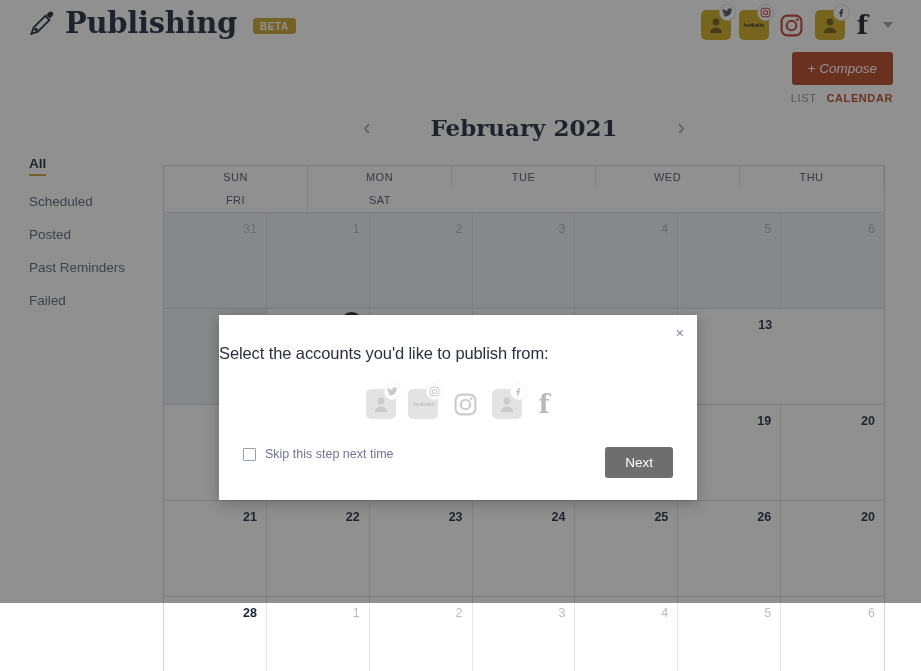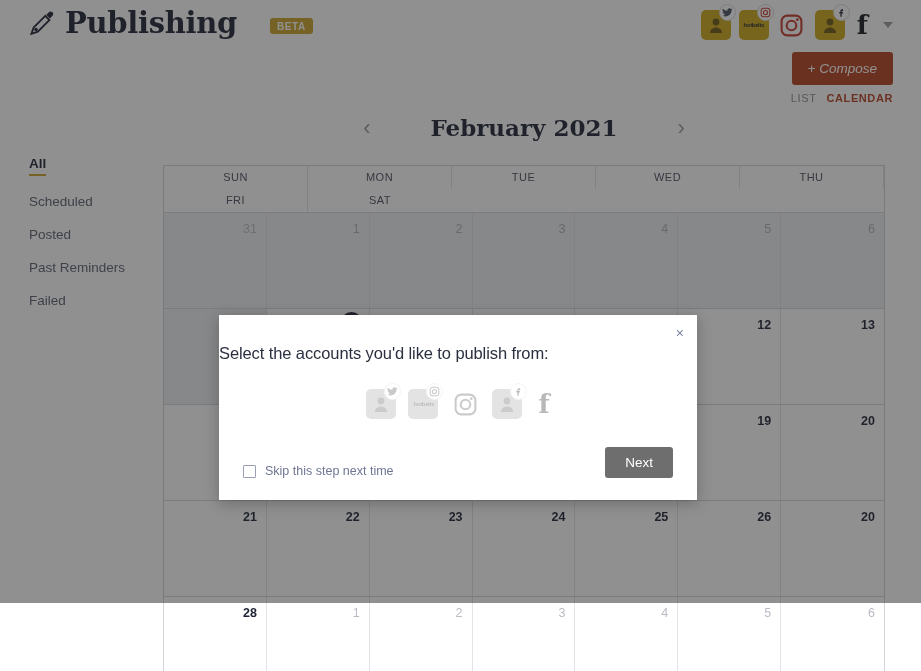--- a/index.html
+++ b/index.html
@@ -29,21 +29,21 @@
   }
   .brand-icon { width: 26px; height: 28px; display: block; }
   .brand-title {
     font-family: "DejaVu Serif", "Liberation Serif", serif;
     font-size: 29px; font-weight: 700; color: #1d2235;
     letter-spacing: -0.3px; line-height: 1;
   }
   .beta-badge {
     background: #c9a227; color: #ffffff;
     font-size: 10px; font-weight: 700; letter-spacing: 0.6px;
-    padding: 3px 7px 2px; border-radius: 3px; margin-left: 23px;
+    padding: 3px 7px 2px; border-radius: 3px; margin-left: 6px;
     align-self: center; margin-top: 4px;
   }
   .accounts-bar {
     position: absolute; right: 28px; top: 10px;
     display: flex; align-items: center; gap: 8px;
   }
   .acct { position: relative; width: 30px; height: 30px; }
   .acct-img {
     width: 30px; height: 30px; border-radius: 5px;
     background: #cfa818; display: flex; align-items: center;
@@ -166,21 +166,21 @@
     padding-top: 29px; letter-spacing: -0.1px;
   }
   .modal-accounts {
     display: flex; align-items: center; justify-content: center;
     gap: 12px; margin-top: 26px; opacity: 0.30;
     filter: grayscale(100%);
   }
   .modal-accounts .acct-img { width: 30px; height: 30px; }
   .modal-footer {
     position: absolute; left: 0; bottom: 0; width: 100%;
-    display: flex; align-items: flex-end; justify-content: space-between;
+    display: flex; align-items: flex-start; justify-content: space-between;
     padding: 0 24px 22px;
     margin-top: 24px;
   }
   .skip-wrap { display: flex; align-items: center; gap: 9px; cursor: pointer; }
   .skip-box {
     width: 13px; height: 13px; border: 1px solid #9aa0b4;
     background: #ffffff; border-radius: 1px;
   }
   .skip-label { font-size: 12.5px; color: #6f7694; }
   .next-btn {
@@ -305,21 +305,20 @@
             <div class="cal-cell past"><span class="num">4</span></div>
             <div class="cal-cell past"><span class="num">5</span></div>
             <div class="cal-cell past"><span class="num">6</span></div>
           </div>
           <div class="cal-row">
             <div class="cal-cell past"><span class="num">7</span></div>
             <div class="cal-cell today"><span class="num">8</span></div>
             <div class="cal-cell"><span class="num">9</span></div>
             <div class="cal-cell"><span class="num">10</span></div>
             <div class="cal-cell"><span class="num">11</span></div>
-            <div class="cal-cell"><span class="num">12</span></div>
             <div class="cal-cell"><span class="num">13</span></div>
           </div>
           <div class="cal-row">
             <div class="cal-cell"><span class="num">14</span></div>
             <div class="cal-cell"><span class="num">15</span></div>
             <div class="cal-cell"><span class="num">16</span></div>
             <div class="cal-cell"><span class="num">17</span></div>
             <div class="cal-cell"><span class="num">18</span></div>
             <div class="cal-cell"><span class="num">19</span></div>
             <div class="cal-cell"><span class="num">20</span></div>

